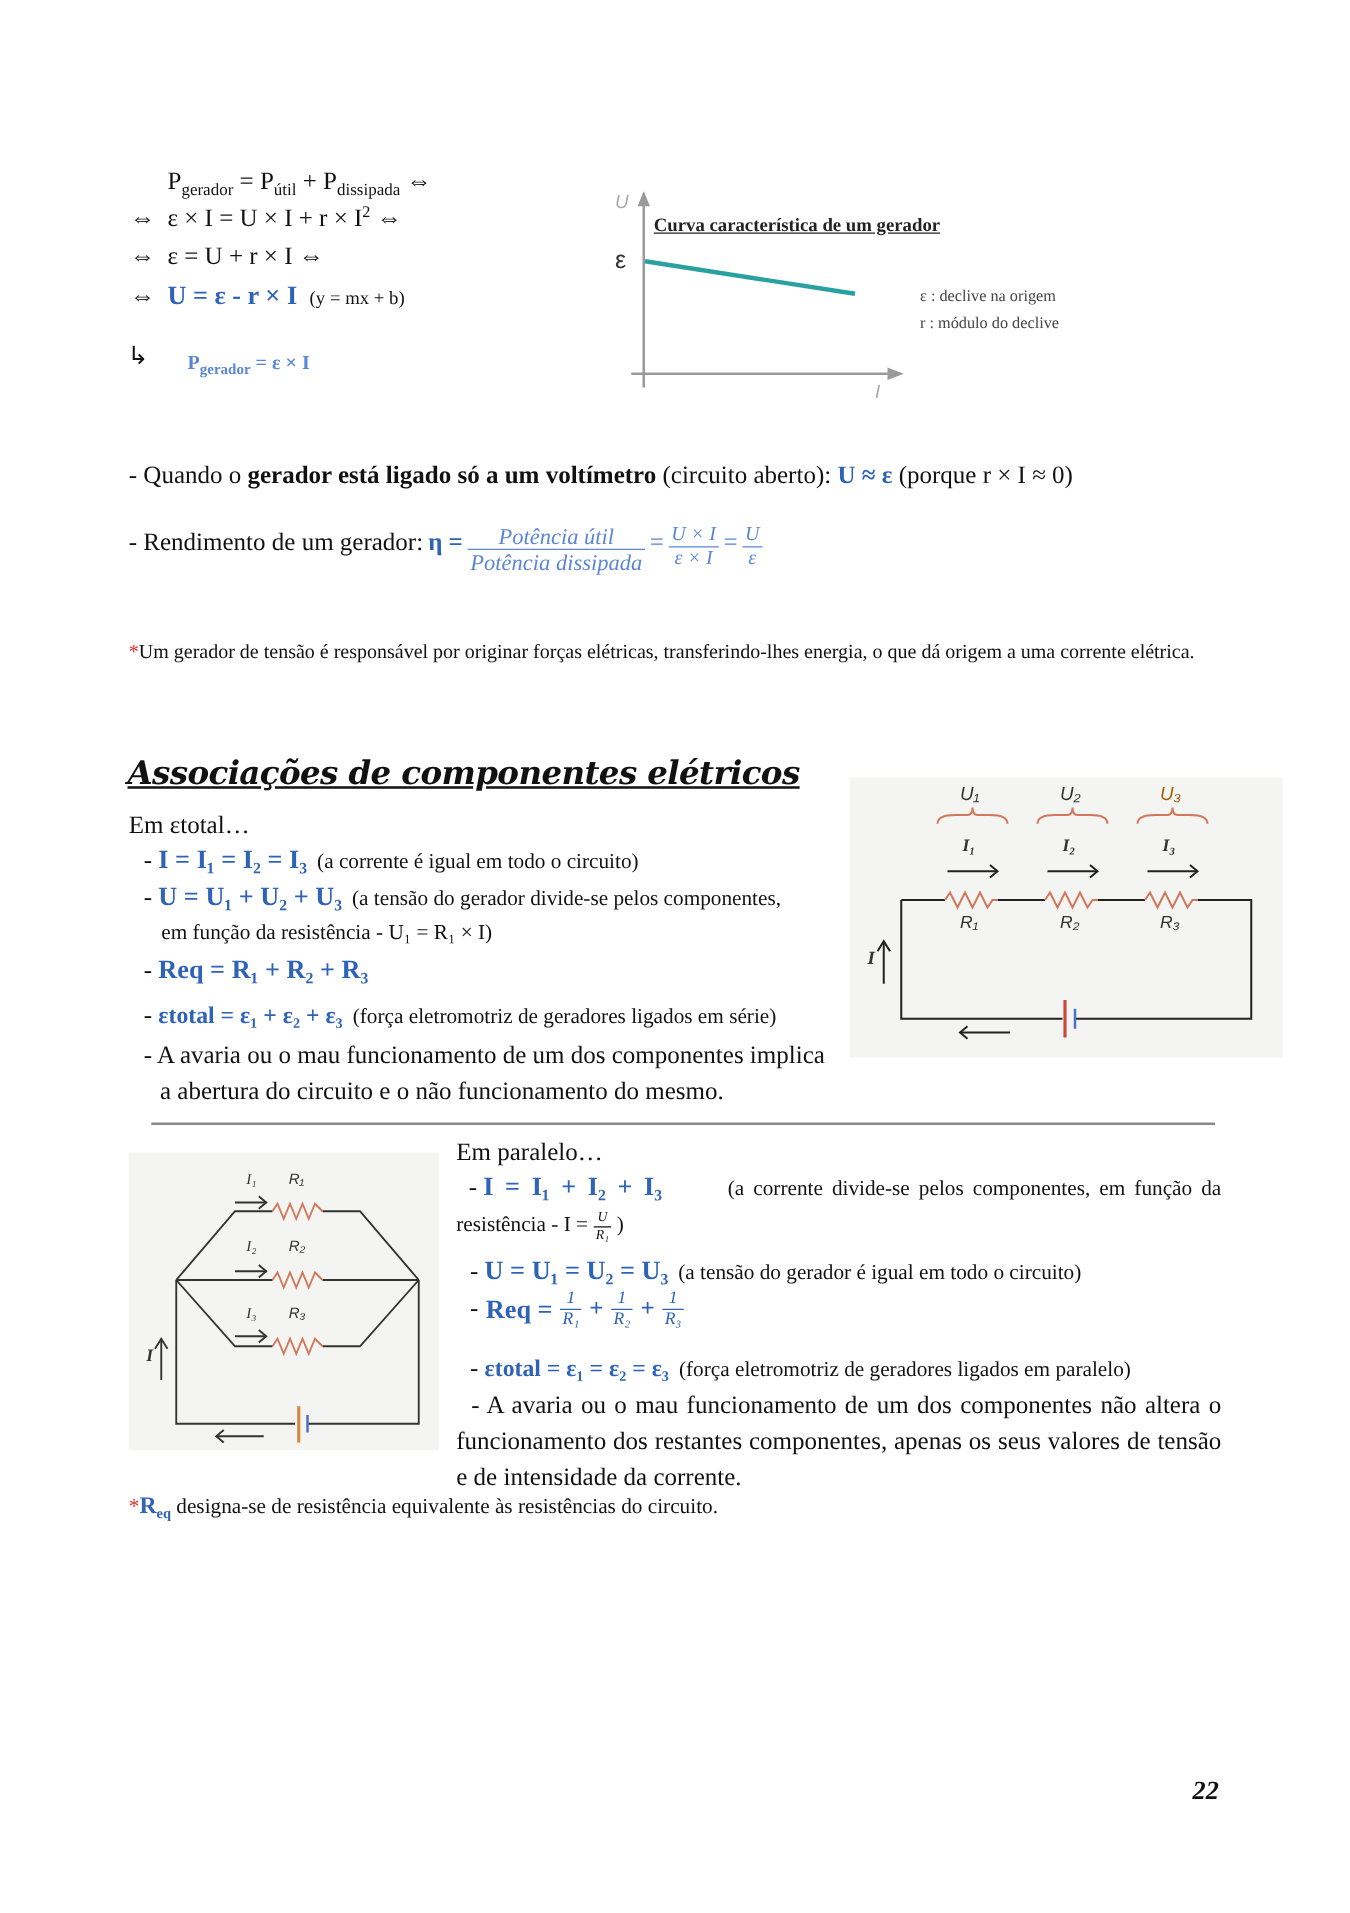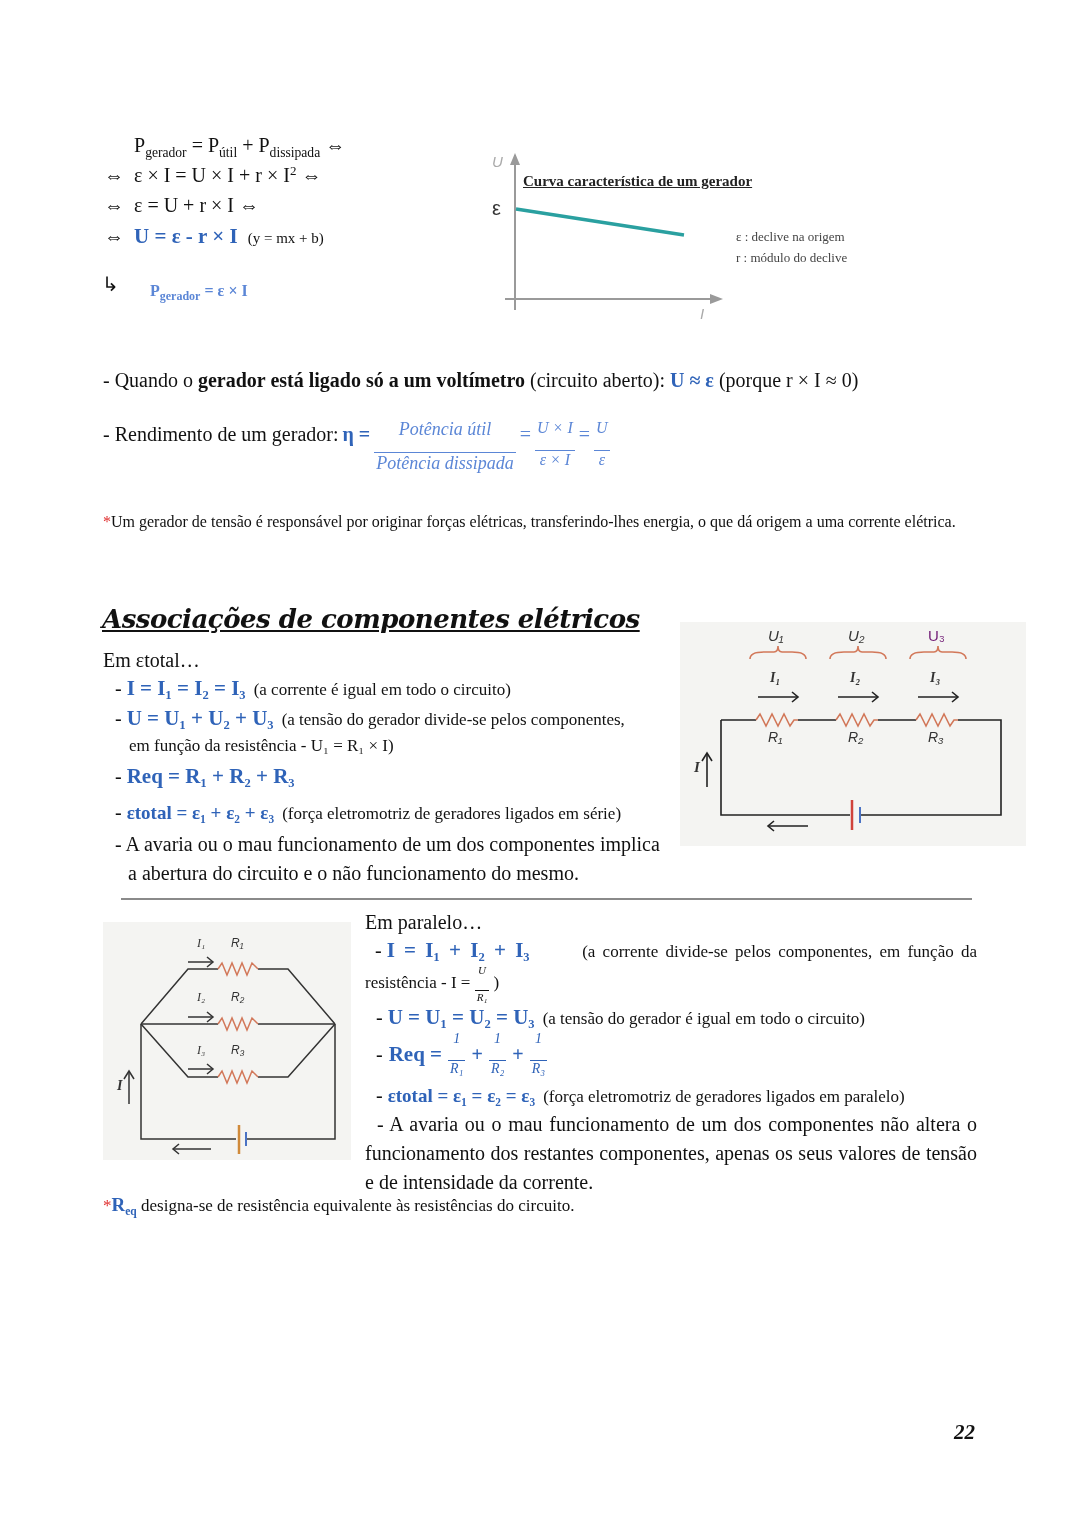--- a/index.html
+++ b/index.html
@@ -7,21 +7,21 @@
          font-family:"Liberation Serif", serif; color:#111; }
   .abs { position:absolute; }
   .blue { color:#2f63b8; }
   .lblue { color:#5b86d6; }
   .red { color:#e03030; }
   .b { font-weight:bold; }
   sub { font-size:0.68em; vertical-align:-0.35em; line-height:0; }
   sup { font-size:0.65em; vertical-align:0.55em; line-height:0; }
   .eqline { font-size:20px; white-space:nowrap; }
   .frac { display:inline-block; vertical-align:middle; text-align:center; font-style:italic; line-height:1; }
-  .frac .num { display:block; border-bottom:1.5px solid currentColor; padding:0 2px 14px; }
+  .frac .num { display:block; border-bottom:1.5px solid currentColor; padding:0 2px 1px; }
   .frac .den { display:block; padding:1px 2px 0; }
   .p { font-size:20px; line-height:29px; }
   .small { font-size:16px; line-height:24px; }
   .heading { font-family:"DejaVu Serif", serif; font-style:italic; font-weight:bold;
              font-size:26px; text-decoration:underline; letter-spacing:-0.5px; }
   .fig { background:#f4f4f2; }
   .sep { background:#8a8a8a; height:2px; }
 </style>
 </head>
 <body>
@@ -138,21 +138,21 @@
     <g stroke="#d2785a" stroke-width="1.6" fill="none">
       <polyline points="76,98 80,92 86,104 92,92 98,104 104,92 110,104 114,98 118,98"></polyline>
       <polyline points="156,98 160,92 166,104 172,92 178,104 184,92 190,104 194,98 198,98"></polyline>
       <polyline points="236,98 240,92 246,104 252,92 258,104 264,92 270,104 274,98 278,98"></polyline>
     </g>
     <line x1="172" y1="178" x2="172" y2="208" stroke="#d0433a" stroke-width="2.5"></line>
     <line x1="180" y1="185" x2="180" y2="201" stroke="#4a72c4" stroke-width="2"></line>
   </svg>
   <div class="abs" style="left:88px;top:5px;font-family:'Liberation Sans',sans-serif;font-style:italic;font-size:15px;color:#333;">U₁</div>
   <div class="abs" style="left:168px;top:5px;font-family:'Liberation Sans',sans-serif;font-style:italic;font-size:15px;color:#333;">U₂</div>
-  <div class="abs" style="left:248px;top:5px;font-family:'Liberation Sans',sans-serif;font-size:15px;color:#701a75;">U₃</div>
+  <div class="abs" style="left:248px;top:5px;font-family:'Liberation Sans',sans-serif;font-style:italic;font-size:15px;color:#a16207;">U₃</div>
   <div class="abs" style="left:90px;top:48px;font-style:italic;font-weight:bold;font-size:14px;color:#333;">I₁</div>
   <div class="abs" style="left:170px;top:48px;font-style:italic;font-weight:bold;font-size:14px;color:#333;">I₂</div>
   <div class="abs" style="left:250px;top:48px;font-style:italic;font-weight:bold;font-size:14px;color:#333;">I₃</div>
   <div class="abs" style="left:88px;top:107px;font-family:'Liberation Sans',sans-serif;font-style:italic;font-size:14px;color:#333;">R₁</div>
   <div class="abs" style="left:168px;top:107px;font-family:'Liberation Sans',sans-serif;font-style:italic;font-size:14px;color:#333;">R₂</div>
   <div class="abs" style="left:248px;top:107px;font-family:'Liberation Sans',sans-serif;font-style:italic;font-size:14px;color:#333;">R₃</div>
   <div class="abs" style="left:14px;top:137px;font-style:italic;font-weight:bold;font-size:15px;color:#333;">I</div>
 </div>
 
 <div class="abs sep" style="left:121px;top:898px;width:851px;"></div>

